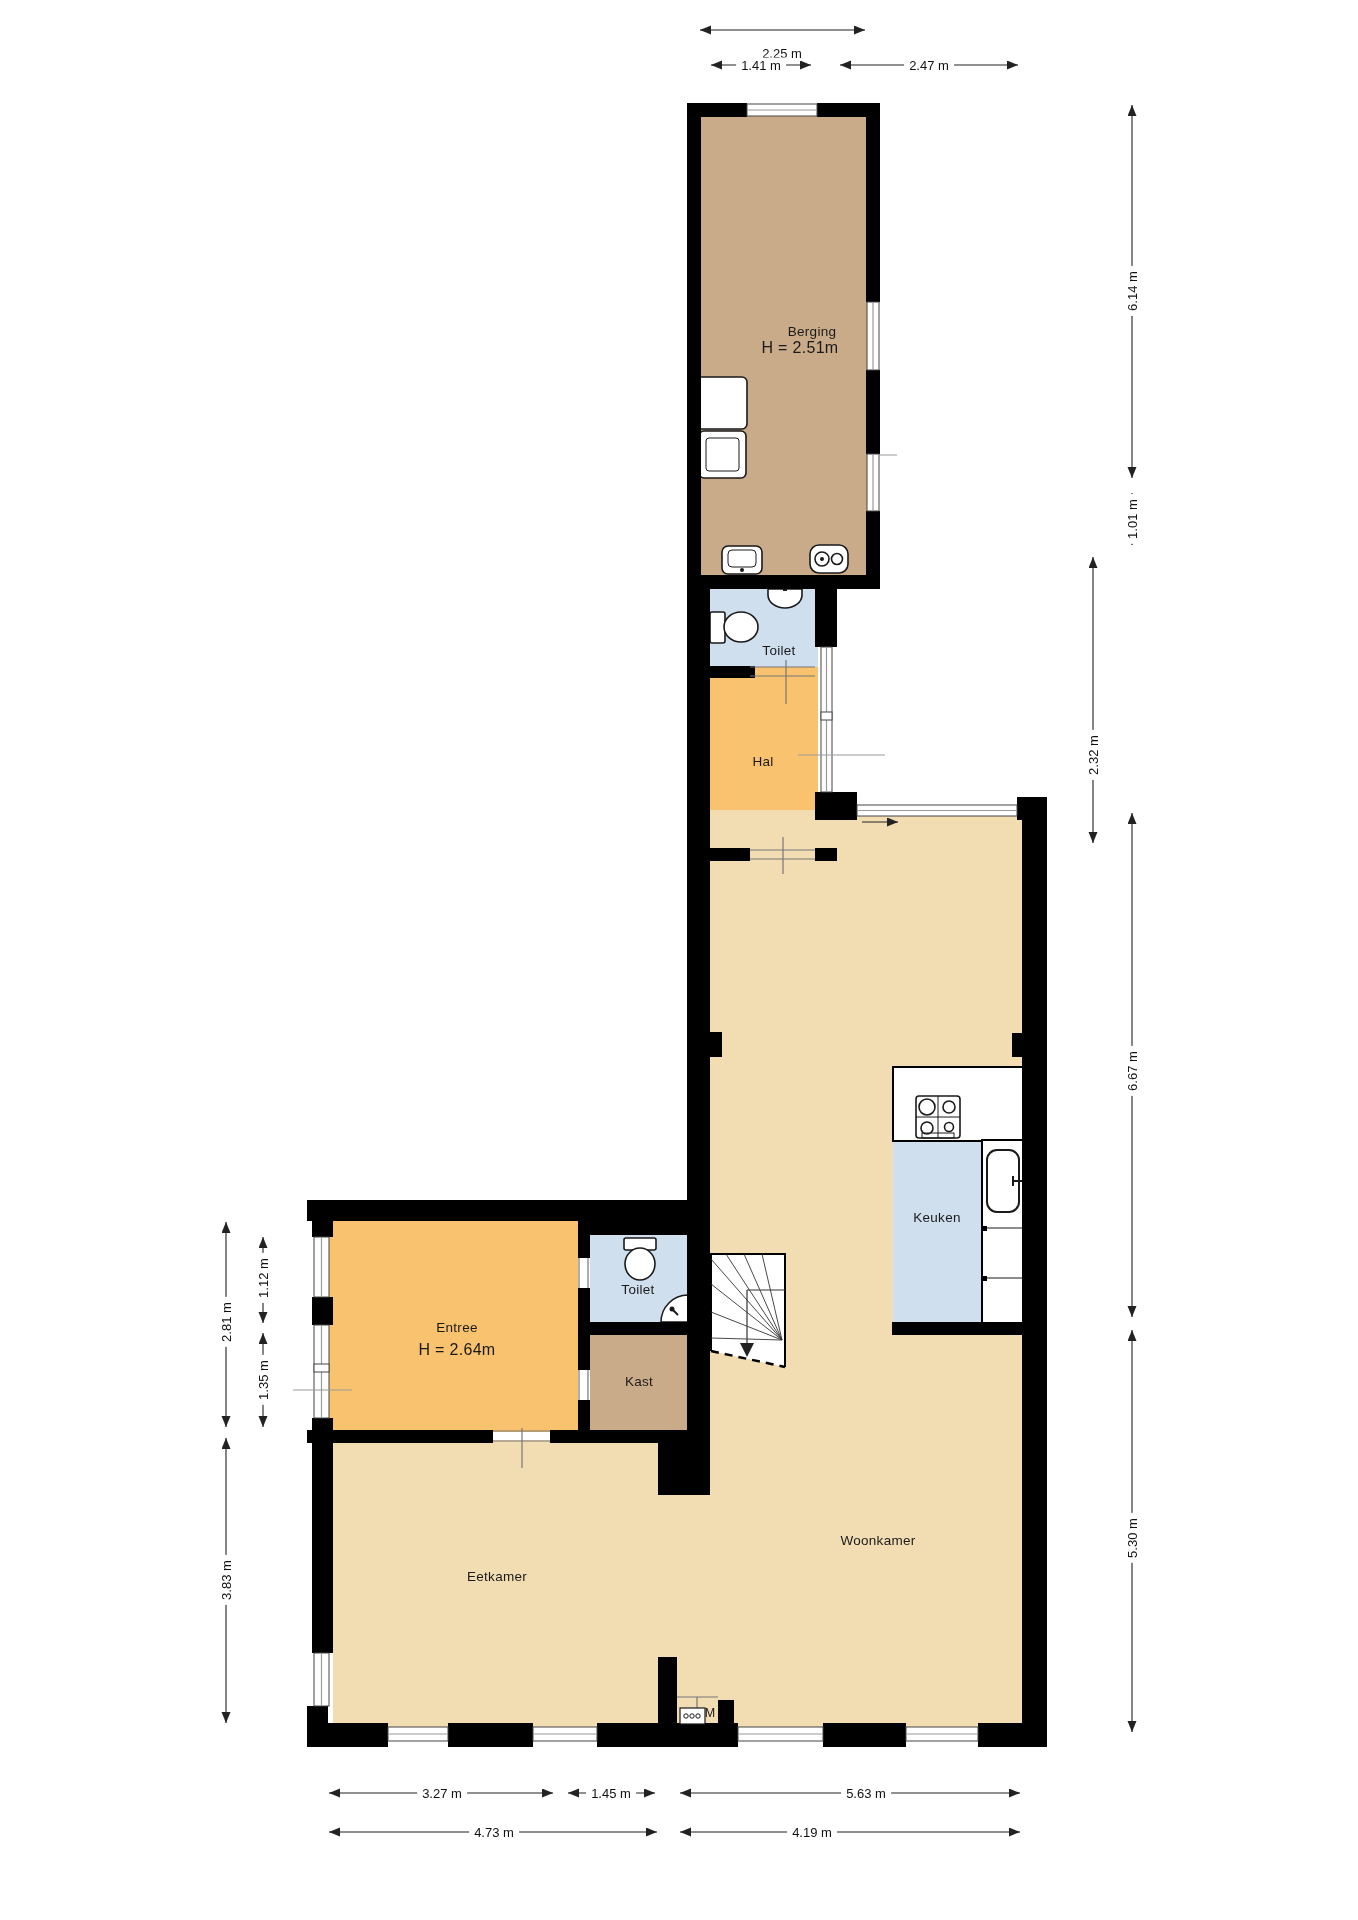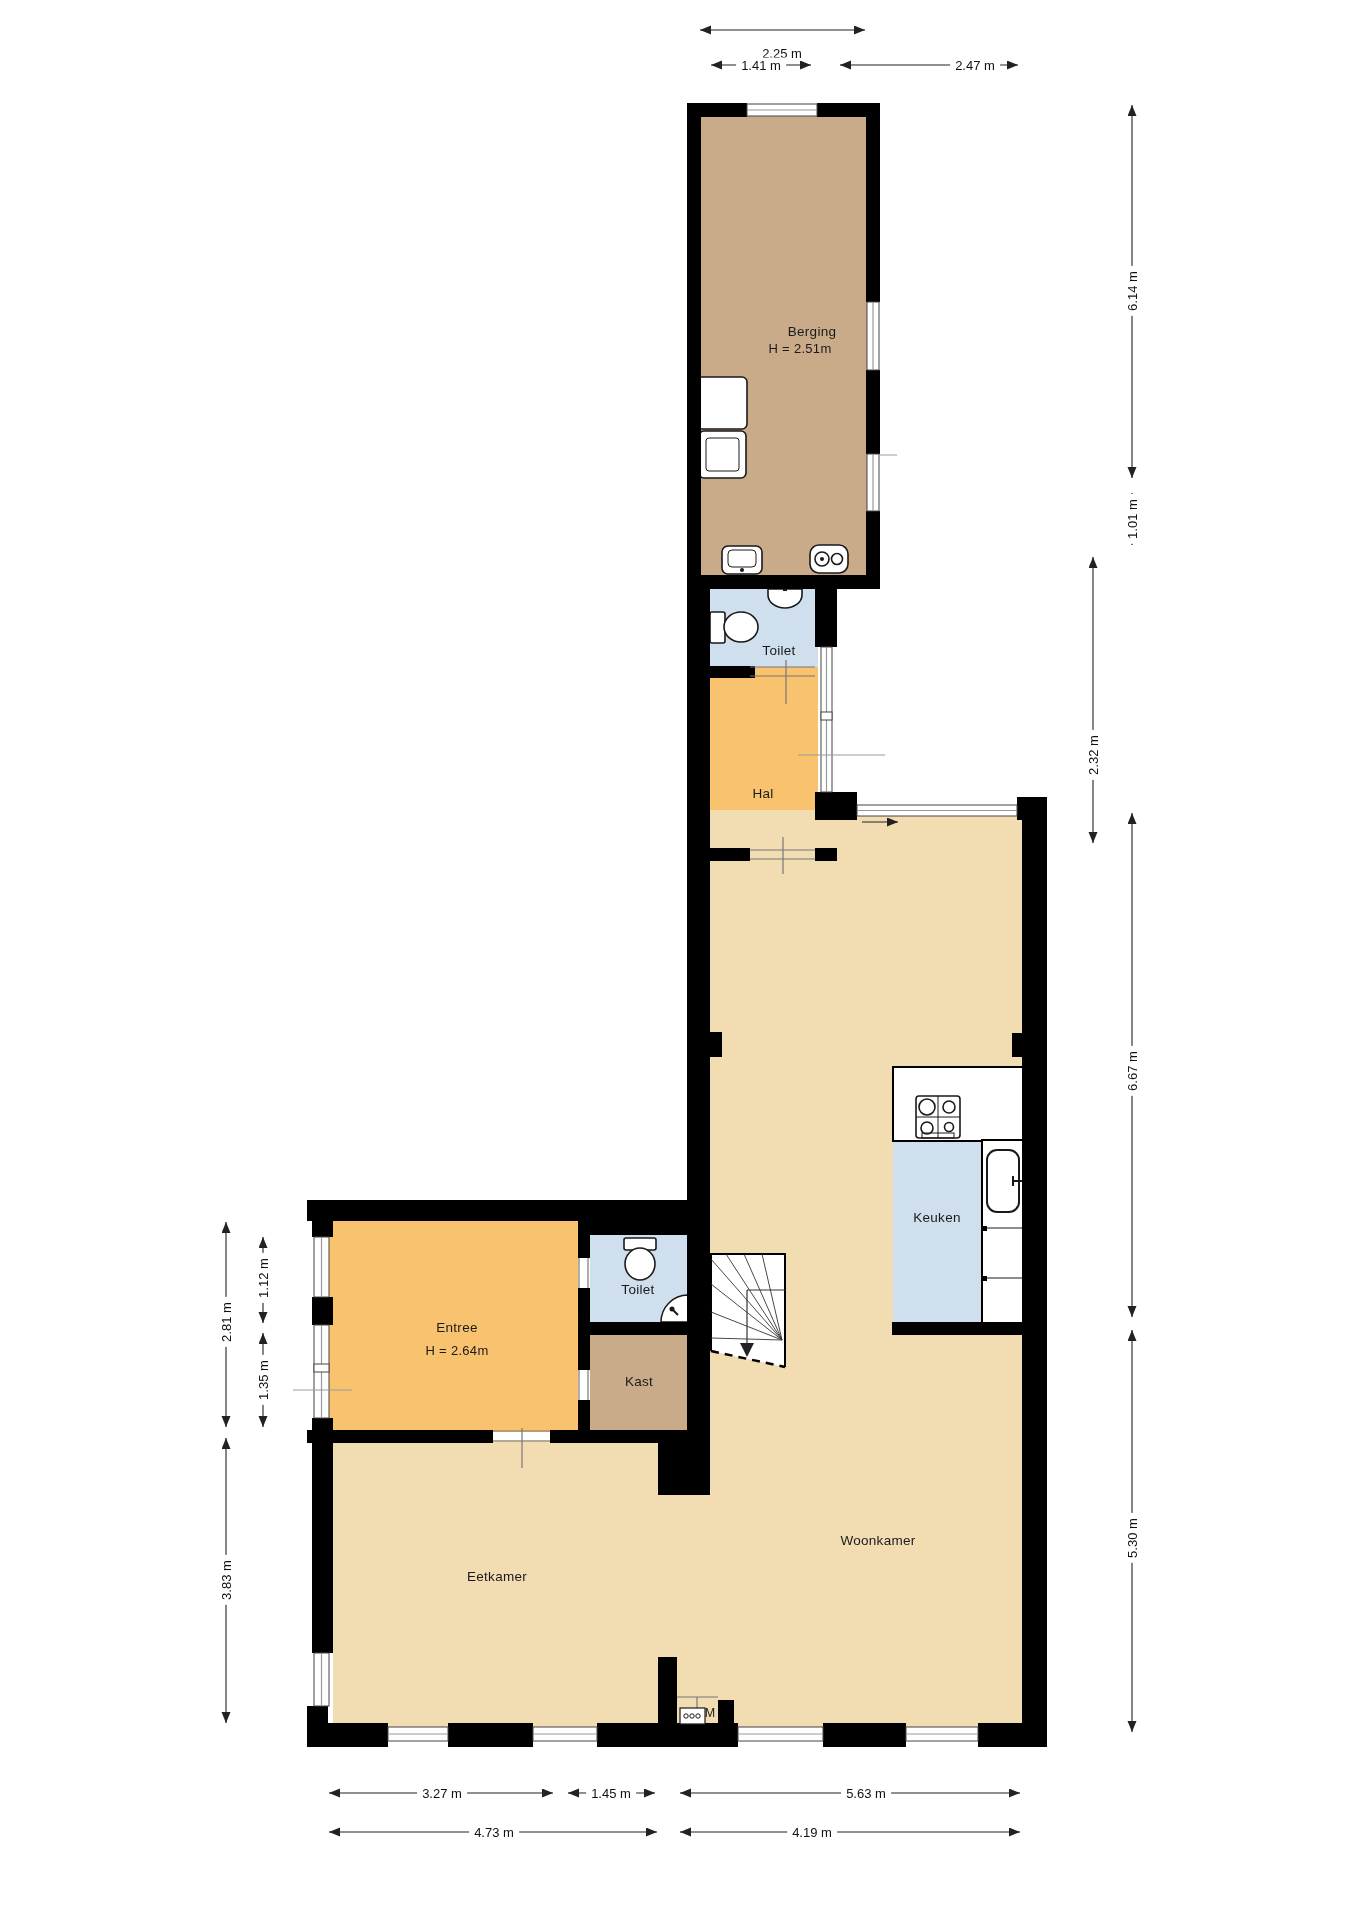--- a/index.html
+++ b/index.html
@@ -21,21 +21,21 @@
   .thin{stroke:#1a1a1a;stroke-width:1px;fill:none;}
   .win{fill:#fff;stroke:#444;stroke-width:1px;}
   .winline{stroke:#999;stroke-width:1.2px;}
   .doorline{stroke:#777;stroke-width:1.2px;}
   .tick{stroke:#9a9a9a;stroke-width:1px;}
   .dim{stroke:#222;stroke-width:1.1px;}
   .label{
     position:absolute;transform:translate(-50%,-50%);
     color:#1a1a1a;font-size:13.5px;letter-spacing:.3px;white-space:nowrap;
   }
-  .sub{font-size:13px;}
+  .sub{font-size:16px;}
   .m-label{font-size:12.5px;}
   .dim-label{
     position:absolute;transform:translate(-50%,-50%);
     background:#fff;padding:0 5px;
     color:#111;font-size:13px;white-space:nowrap;
   }
   .dim-label.vert{transform:translate(-50%,-50%) rotate(-90deg);}
   .footer{
     position:absolute;left:379px;top:1868px;width:600px;
     text-align:center;color:#222;font-size:11px;line-height:13.5px;
@@ -277,33 +277,33 @@
       <line class="dim" x1="568" y1="1793" x2="655" y2="1793" marker-start="url(#ah)" marker-end="url(#ah)"></line>
       <line class="dim" x1="680" y1="1793" x2="1020" y2="1793" marker-start="url(#ah)" marker-end="url(#ah)"></line>
       <line class="dim" x1="329" y1="1832" x2="657" y2="1832" marker-start="url(#ah)" marker-end="url(#ah)"></line>
       <line class="dim" x1="680" y1="1832" x2="1020" y2="1832" marker-start="url(#ah)" marker-end="url(#ah)"></line>
     </g>
   </svg>
 
   <div class="label" style="left:800px;top:331px;padding-left:24px;">Berging</div>
   <div class="label sub" style="left:800px;top:348px;">H = 2.51m</div>
   <div class="label" style="left:779px;top:650px;">Toilet</div>
-  <div class="label" style="left:763px;top:761px;margin-top:32px;">Hal</div>
+  <div class="label" style="left:763px;top:761px;">Hal</div>
   <div class="label" style="left:937px;top:1217px;text-align:center;">Keuken</div>
   <div class="label" style="left:457px;top:1327px;">Entree</div>
   <div class="label sub" style="left:457px;top:1350px;">H = 2.64m</div>
   <div class="label" style="left:638px;top:1289px;">Toilet</div>
   <div class="label" style="left:639px;top:1381px;">Kast</div>
   <div class="label" style="left:497px;top:1576px;">Eetkamer</div>
   <div class="label" style="left:878px;top:1540px;">Woonkamer</div>
   <div class="label m-label" style="left:710px;top:1713px;">M</div>
 
   <div class="dim-label" style="left:782px;top:30px;margin-top:23px;">2.25 m</div>
   <div class="dim-label" style="left:761px;top:65px;">1.41 m</div>
-  <div class="dim-label" style="left:929px;top:65px;margin-left:46px;">2.47 m</div>
+  <div class="dim-label" style="left:929px;top:65px;">2.47 m</div>
 
   <div class="dim-label vert" style="left:1132px;top:291px;">6.14 m</div>
   <div class="dim-label vert" style="left:1132px;top:519px;">1.01 m</div>
   <div class="dim-label vert" style="left:1093px;top:755px;">2.32 m</div>
   <div class="dim-label vert" style="left:1132px;top:1071px;">6.67 m</div>
   <div class="dim-label vert" style="left:1132px;top:1538px;">5.30 m</div>
 
   <div class="dim-label vert" style="left:226px;top:1322px;">2.81 m</div>
   <div class="dim-label vert" style="left:263px;top:1278px;">1.12 m</div>
   <div class="dim-label vert" style="left:263px;top:1380px;">1.35 m</div>

